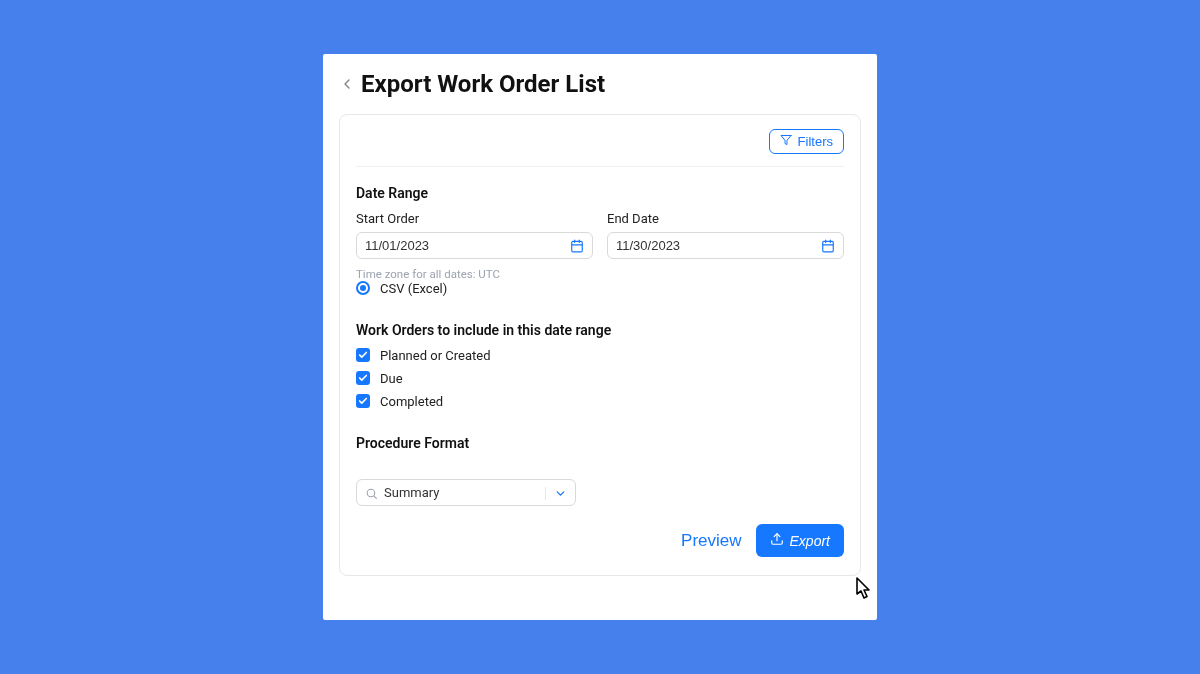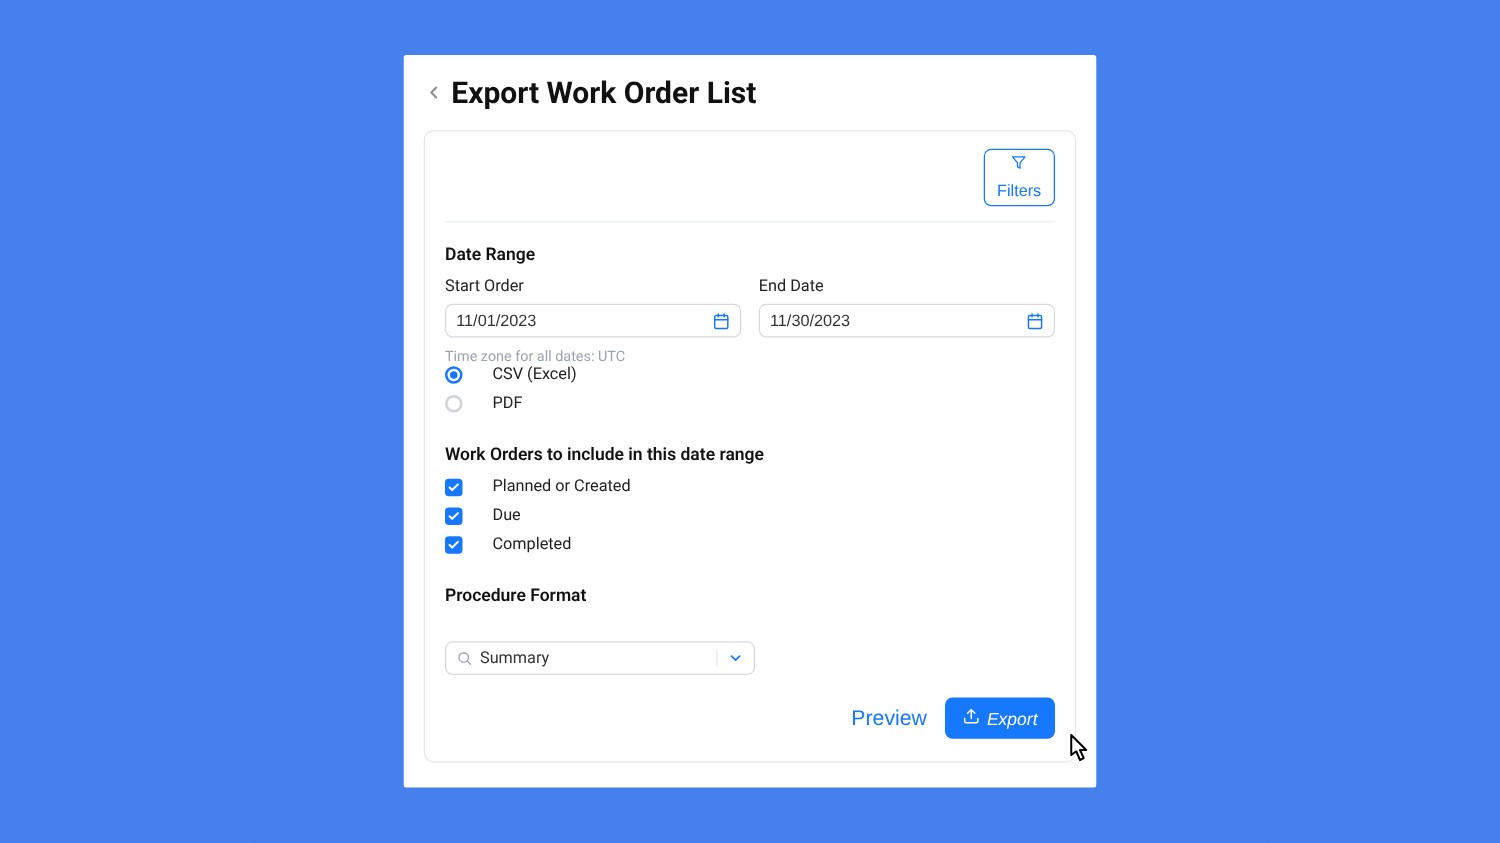--- a/index.html
+++ b/index.html
@@ -47,21 +47,20 @@
   border: 1px solid #1677ff;
   color: #1677ff;
   background: #fff;
   border-radius: 6px;
   padding: 4px 10px;
   font-size: 13px;
   display: inline-flex;
   align-items: center;
   gap: 6px;
   cursor: pointer;
-  flex-direction: column;
 }
 .section-title {
   font-size: 14px;
   font-weight: 600;
   color: #111;
   margin-top: 18px;
   margin-bottom: 10px;
 }
 .row { display: flex; gap: 14px; }
 .col { flex: 1; }
@@ -88,22 +87,22 @@
   background: transparent;
 }
 .cal-icon { color: #1677ff; display: inline-flex; }
 .helper {
   font-size: 11.5px;
   color: #9ca3af;
   margin-top: 8px;
 }
 .radio-row, .check-row {
   display: flex;
-  align-items: flex-end;
-  gap: 24px;
+  align-items: flex-start;
+  gap: 10px;
   font-size: 13px;
   color: #222;
   margin-bottom: 8px;
 }
 .radio {
   width: 14px; height: 14px; border-radius: 50%;
   border: 2px solid #d0d3d9;
   position: relative;
   cursor: pointer;
 }
@@ -119,22 +118,22 @@
   width: 14px; height: 14px; border-radius: 3px;
   background: #1677ff;
   display: inline-flex; align-items: center; justify-content: center;
   cursor: pointer;
 }
 .chk svg { display: block; }
 .select-wrap {
   border: 1px solid #d9d9d9;
   border-radius: 6px;
   display: flex;
-  align-items: center;
-  width: 248px;
+  align-items: flex-end;
+  width: 220px;
   padding: 5px 8px;
   gap: 6px;
   margin-top: 28px;
 }
 .select-wrap .search-icon { color: #9ca3af; display: inline-flex; }
 .select-wrap .value { flex: 1; font-size: 13px; color: #333; }
 .select-wrap .caret-slot {
   border-left: 1px solid #e5e7eb;
   padding-left: 8px;
   color: #1677ff;
@@ -232,24 +231,20 @@
           </span>
         </div>
       </div>
     </div>
     <div class="helper">Time zone for all dates: UTC</div>
 
     <div class="radio-row">
       <span class="radio checked"></span>
       <span>CSV (Excel)</span>
     </div>
-    <div class="radio-row">
-      <span class="radio"></span>
-      <span>PDF</span>
-    </div>
 
     <div class="section-title" style="margin-top:26px">Work Orders to include in this date range</div>
     <div class="check-row">
       <span class="chk">
         <svg width="10" height="10" viewBox="0 0 24 24" fill="none" stroke="#fff" stroke-width="4" stroke-linecap="round" stroke-linejoin="round">
             <polyline points="20 6 9 17 4 12"></polyline>
           </svg>
       </span>
       <span>Planned or Created</span>
     </div>

